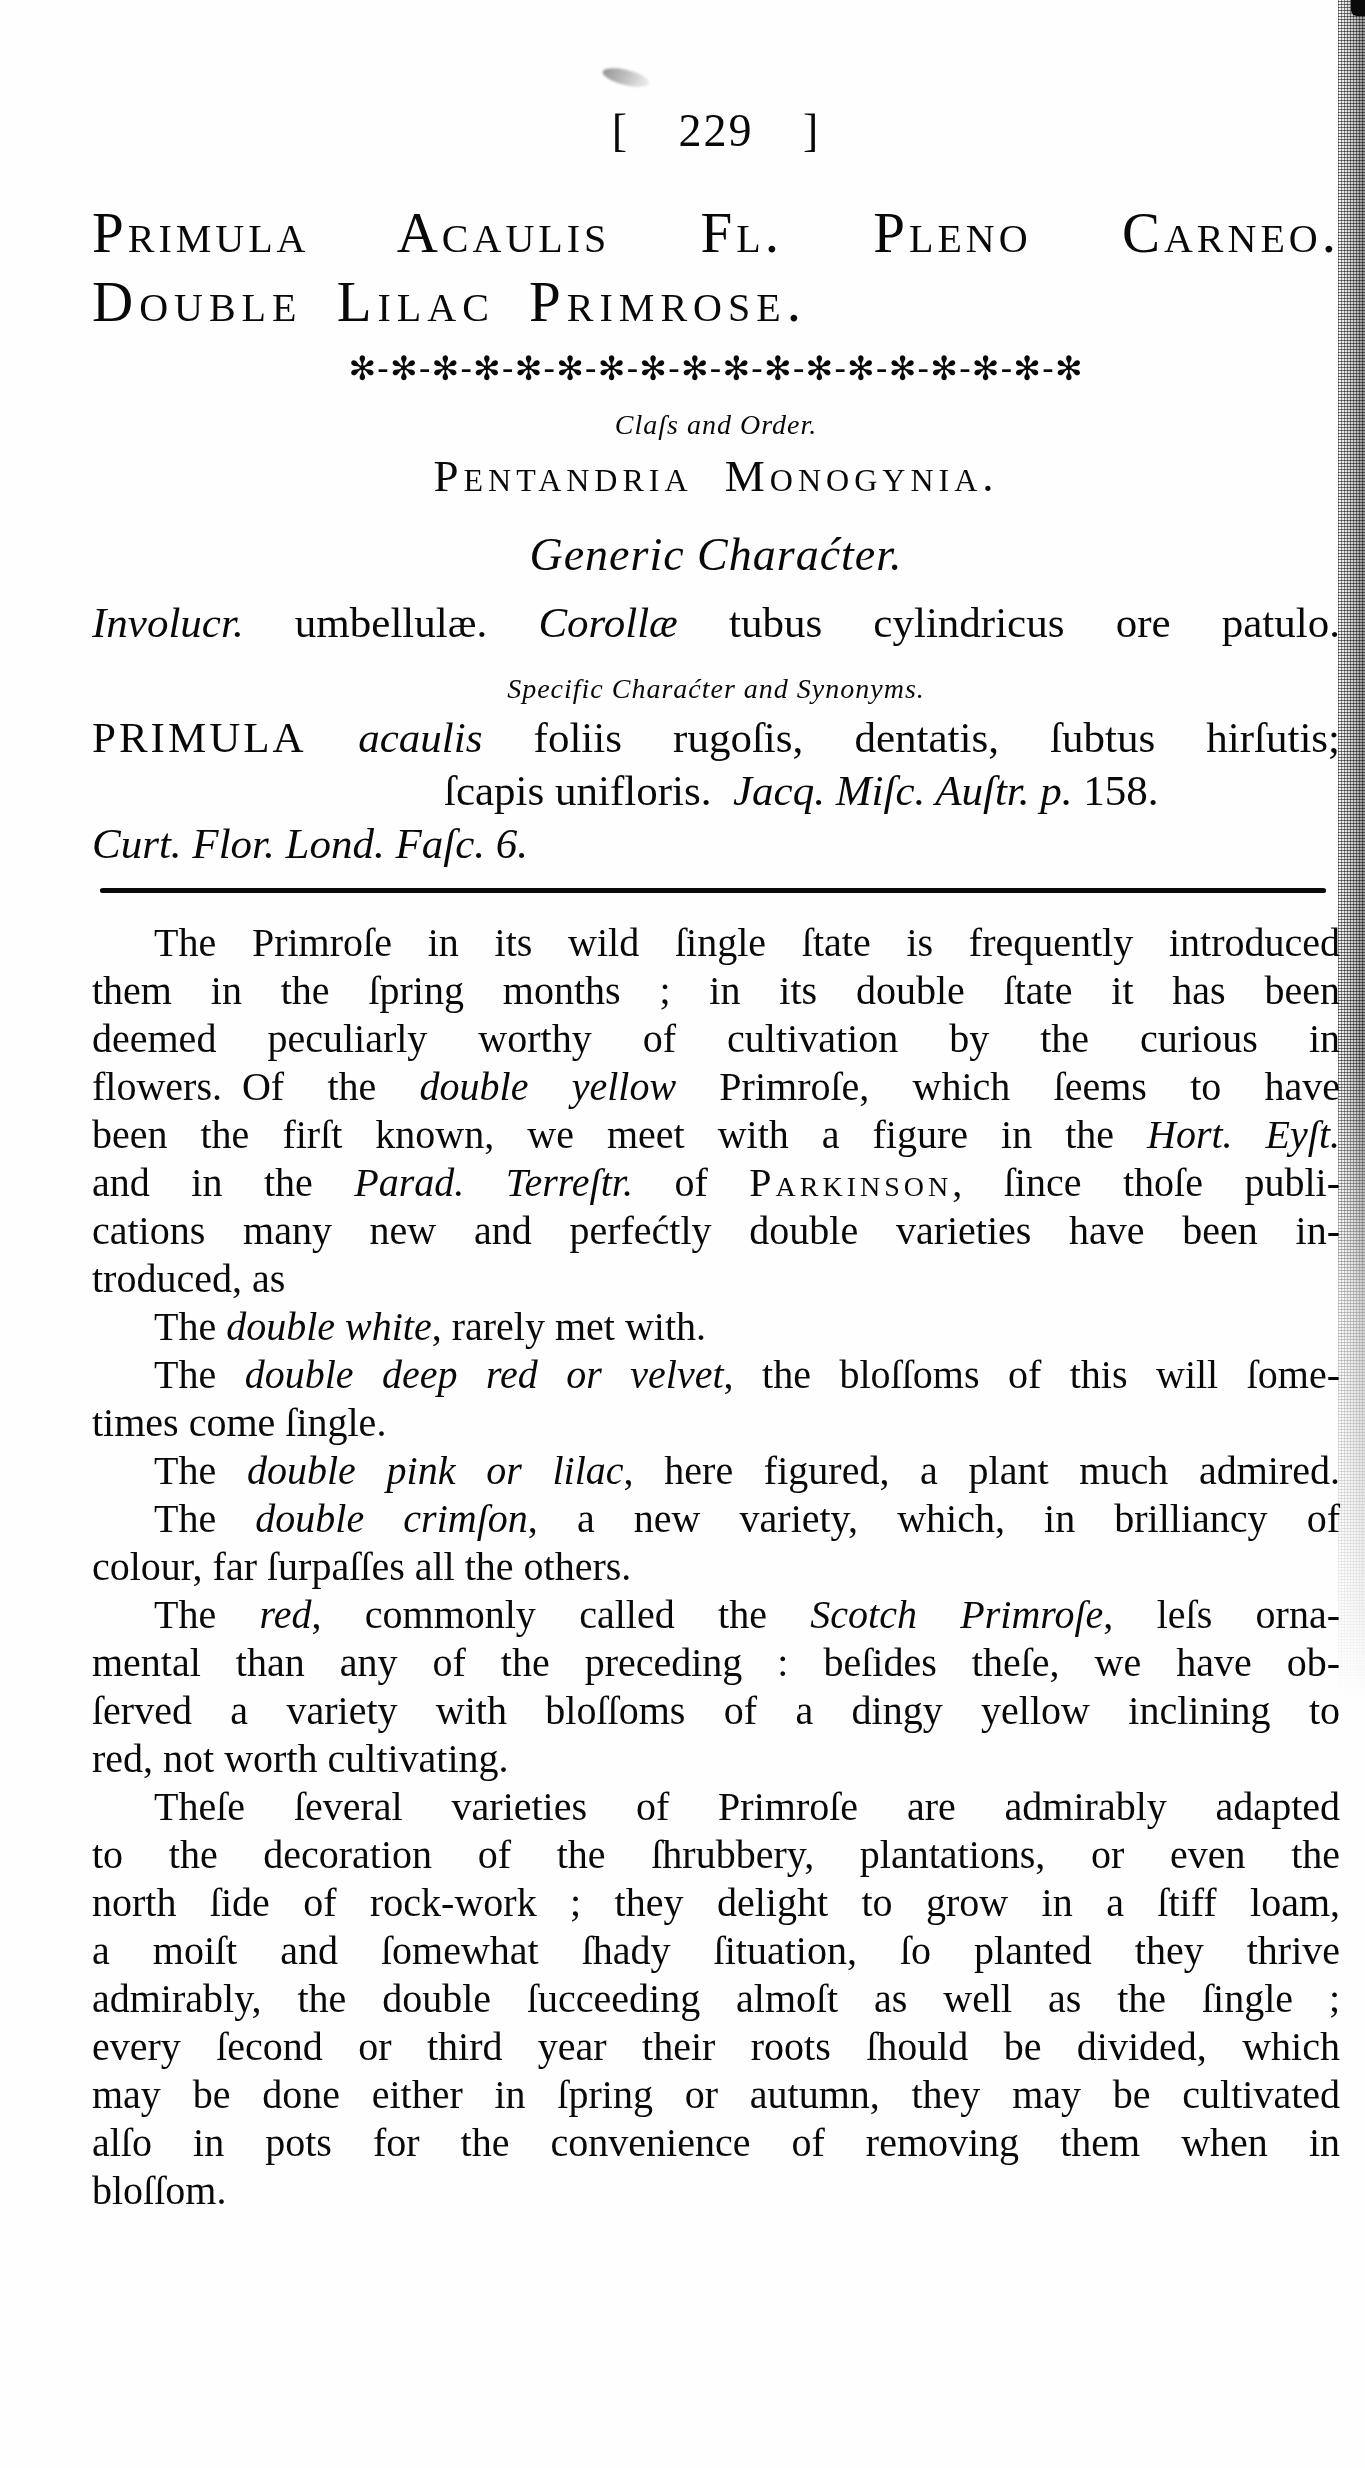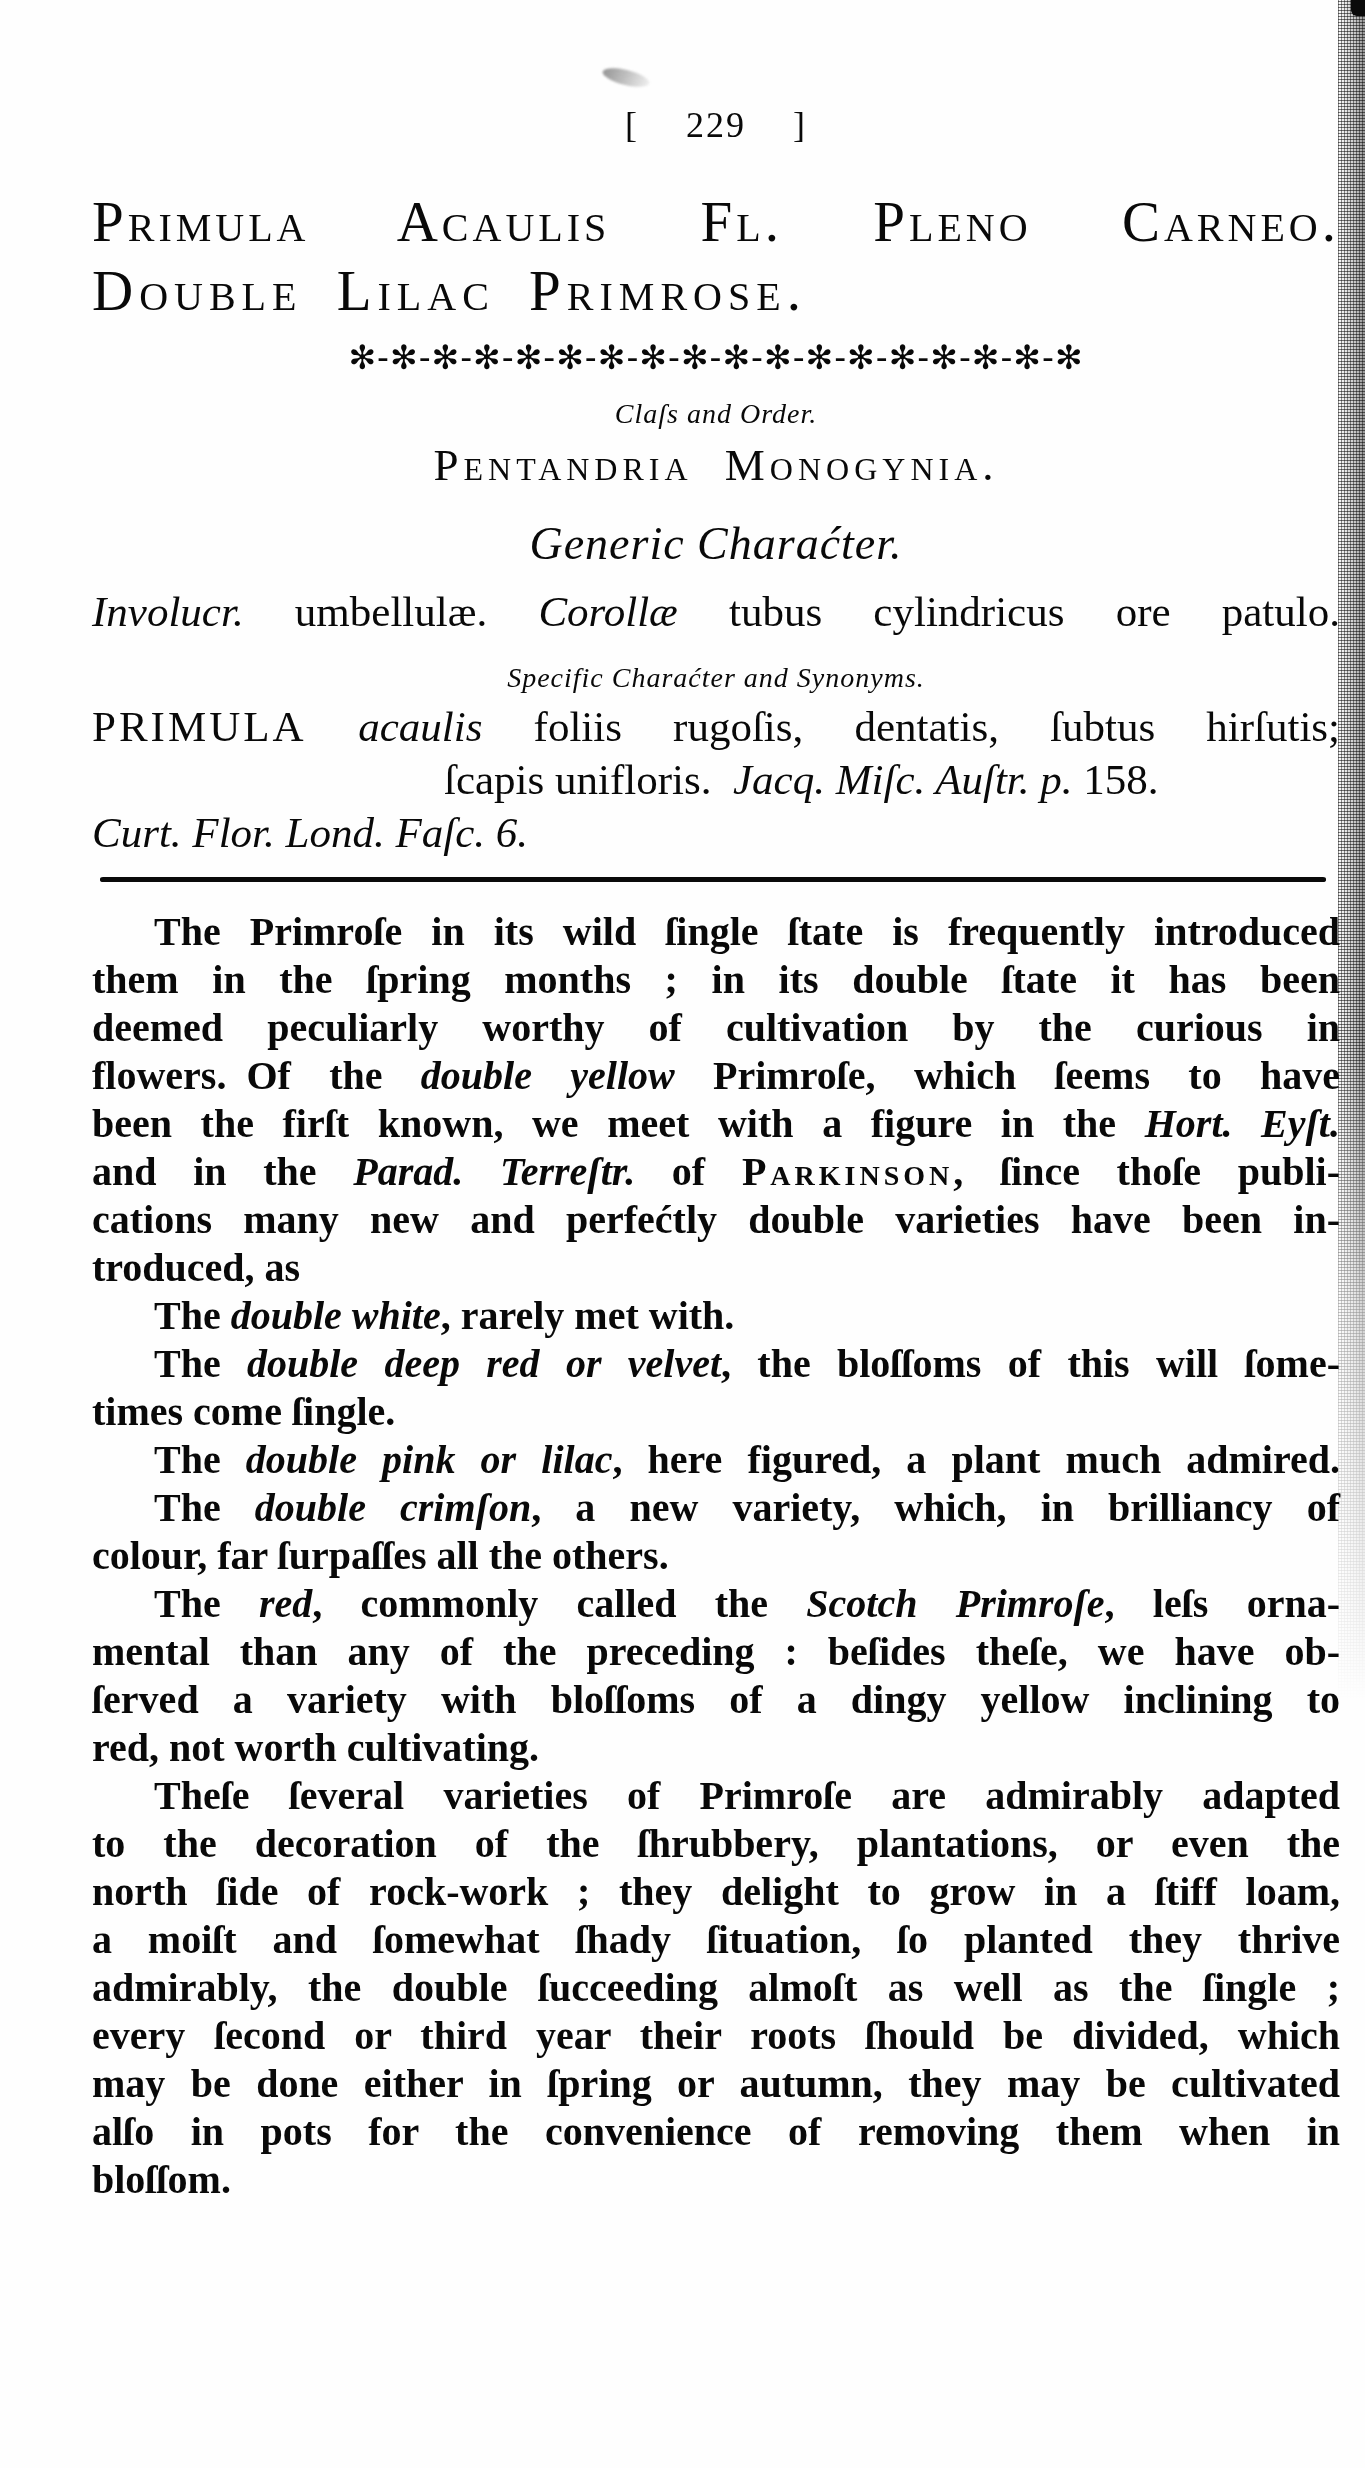--- a/index.html
+++ b/index.html
@@ -29,21 +29,21 @@
     position:absolute;left:602px;top:70px;width:48px;height:15px;
     background:linear-gradient(100deg, rgba(110,110,110,.75), rgba(170,170,170,.15));
     border-radius:50%;
     transform:rotate(14deg);
     filter:blur(1px);
   }
   
   .col{position:absolute;left:92px;top:0;width:1248px;}
   .pagenum{
     margin-top:106px;text-align:center;
-    font-size:36px;line-height:1.1;word-spacing:36px;letter-spacing:2px;
+    font-size:46px;line-height:1.1;word-spacing:36px;letter-spacing:2px;
   }
   .title1{
     margin:44px 0 0 0;font-weight:normal;
     font-variant:small-caps;font-size:57px;line-height:1.12;
     letter-spacing:4px;word-spacing:10px;
     text-align:justify;text-align-last:justify;
   }
   .title2{
     margin:6px 0 0 0;font-weight:normal;
     font-variant:small-caps;font-size:57px;line-height:1.12;
@@ -65,21 +65,21 @@
     font-variant:small-caps;font-size:45px;line-height:1.15;
     letter-spacing:5px;word-spacing:16px;
   }
   .block{margin-top:14px;}
   .block.spec-lines{margin-top:6px;}
   .gen-lines .tline,.spec-lines .tline{font-size:43px;line-height:53px;}
   .rule{
     margin-top:18px;height:5px;width:1226px;margin-left:8px;
     background:#0a0a0a;border-radius:3px/2px;
   }
-  .body-text{margin-top:26px;font-size:40px;line-height:48px;font-weight:bold;}
+  .body-text{margin-top:26px;font-size:40px;line-height:48px;}
   .para{margin-top:0;}
   .para + .para{}
   .tline{text-align:left;}
   .tline.just{text-align:justify;text-align-last:justify;}
   .tline.find{text-indent:62px;}
   .tline.ind1{margin-left:352px;}
   .tline.ind2{}
   .run-r{font-style:normal;}
   .run-i{font-style:italic;}
   .run-c{font-variant:small-caps;letter-spacing:4px;}

